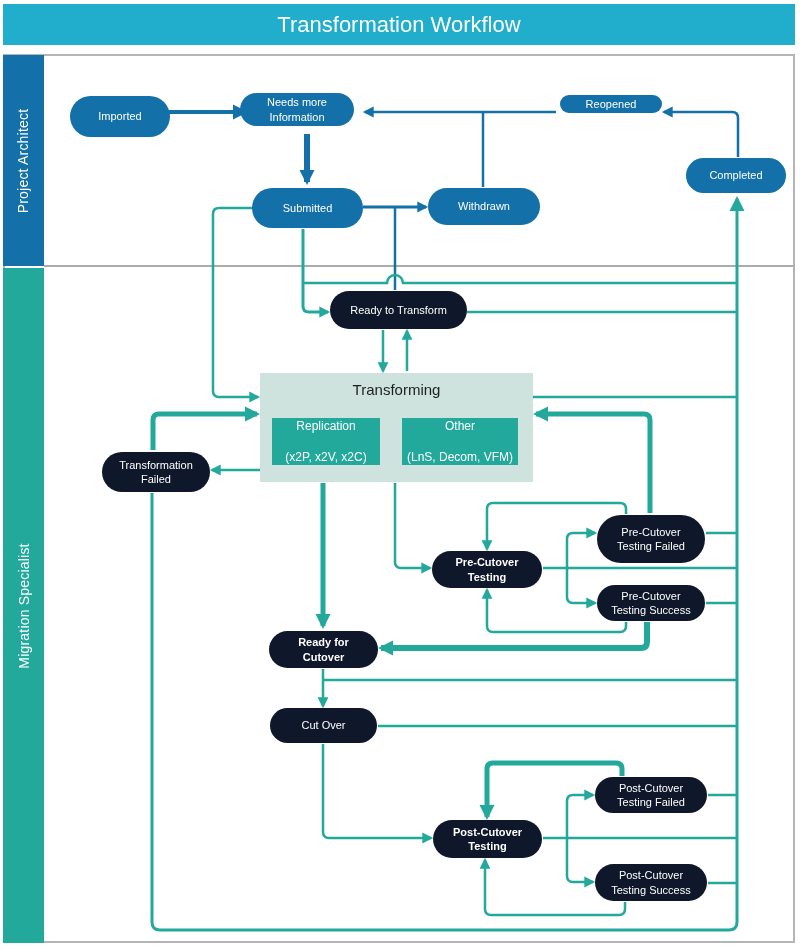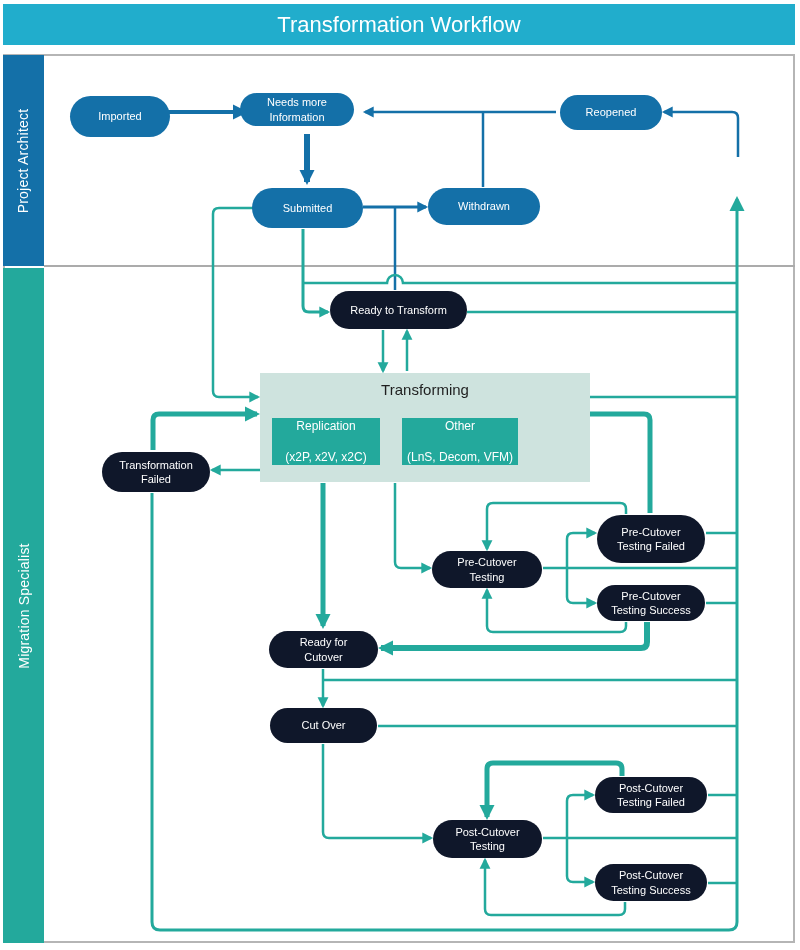--- a/index.html
+++ b/index.html
@@ -11,22 +11,22 @@
   .lane{position:absolute;left:3px;width:41px;display:flex;align-items:center;justify-content:center;}
   .lane-blue{top:55px;height:211px;background:#1470A8;}
   .lane-teal{top:268px;height:675px;background:#23A99C;}
   .vlabel{transform:rotate(-90deg);white-space:nowrap;color:#ffffff;font-size:14px;letter-spacing:.2px;}
   .divider{position:absolute;left:44px;top:265px;width:751px;height:2px;background:#ababab;}
   svg.edges{position:absolute;left:0;top:0;pointer-events:none;}
   .pill{position:absolute;display:flex;align-items:center;justify-content:center;text-align:center;
         color:#ffffff;font-size:11px;line-height:1.3;border-radius:999px;box-sizing:border-box;padding:2px 14px;}
   .blue{background:#1470A8;}
   .teal{background:#0f172a;}
-  .tight{padding:14px 17px;}
-  .tbox{position:absolute;left:260px;top:373px;width:330px;height:109px;background:#CEE3DE;}
+  .tight{padding:14px 17px;font-weight:bold;}
+  .tbox{position:absolute;left:260px;top:373px;width:273px;height:109px;background:#CEE3DE;}
   .tbox-title{position:absolute;left:0;top:8px;width:100%;text-align:center;color:#1f1f1f;font-size:15px;}
   .ibox{position:absolute;top:45px;height:47px;background:#23A99C;color:#ffffff;font-size:12px;
         display:flex;flex-direction:column;align-items:center;justify-content:center;gap:17px;text-align:center;}
   .ibox-rep{left:12px;width:108px;}
   .ibox-oth{left:142px;width:116px;}
 </style>
 </head>
 <body>
 
 <div class="canvas">
@@ -106,22 +106,25 @@
       <path d="M152 493 V922 Q152 930 160 930 H729 Q737 930 737 922 V199" stroke-width="3" marker-end="url(#mTbig)"></path>
     </g>
   </svg>
 
   <div class="pill blue" style="left:70px;top:96px;width:100px;height:41px;">
       <span>Imported</span>
     </div>
   <div class="pill blue" style="left:240px;top:93px;width:114px;height:33px;">
       <span>Needs more Information</span>
     </div>
-  <div class="pill blue" style="left:560px;top:95px;width:102px;height:35px;">
+  <div class="pill blue" style="left:560px;top:95px;width:102px;height:18px;">
       <span>Reopened</span>
+    </div>
+  <div class="pill blue" style="left:686px;top:158px;width:100px;height:35px;">
+      <span>Completed</span>
     </div>
   <div class="pill blue" style="left:252px;top:188px;width:111px;height:40px;">
       <span>Submitted</span>
     </div>
   <div class="pill blue" style="left:428px;top:188px;width:112px;height:37px;">
       <span>Withdrawn</span>
     </div>
 
   <div class="pill teal" style="left:330px;top:291px;width:137px;height:38px;">
       <span>Ready to Transform</span>

